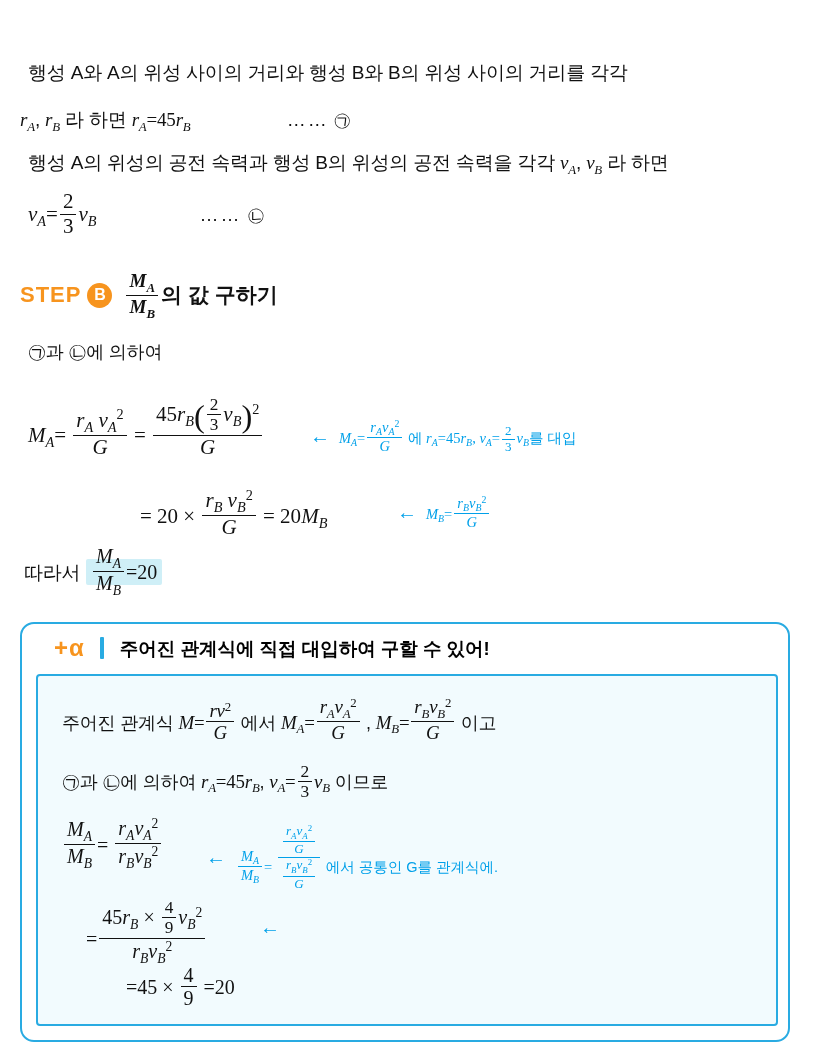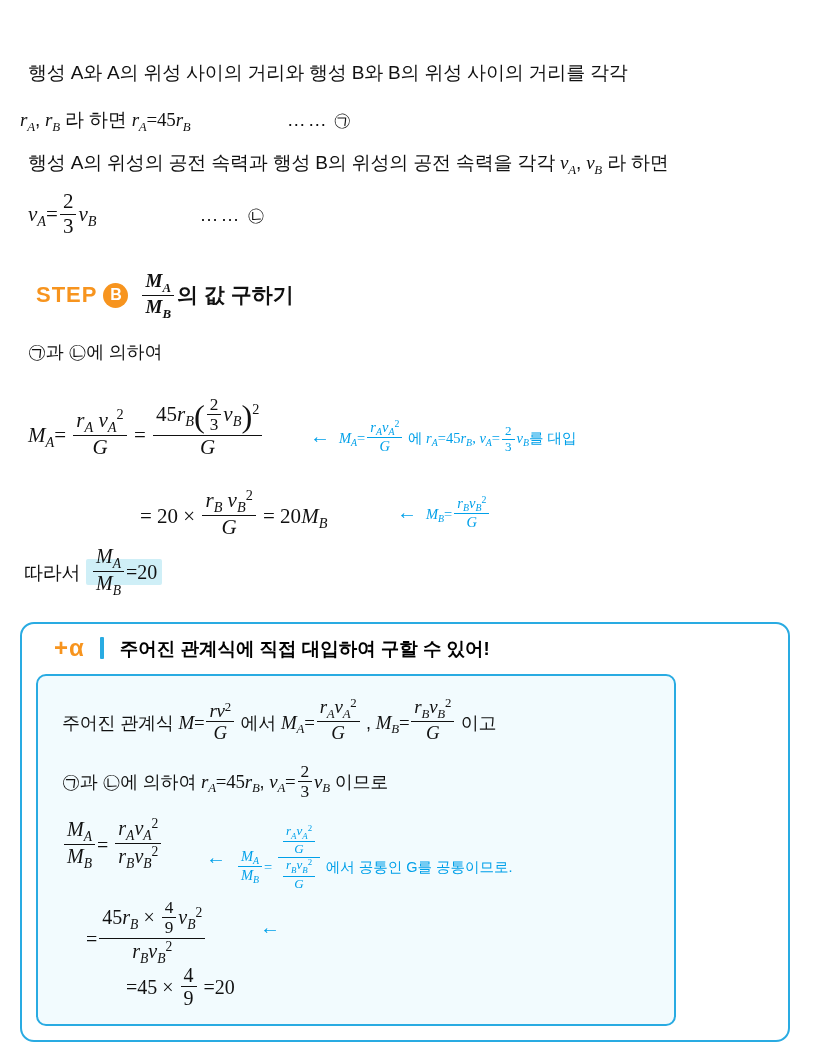--- a/index.html
+++ b/index.html
@@ -29,21 +29,21 @@
 
   .l1{left:28px;top:60px;}
   .l2{left:20px;top:107px;}
   .l3{left:28px;top:150px;}
   .l4{left:28px;top:190px;}
 
   .dots{letter-spacing:2px;}
   .circnum{font-size:17px;}
 
   
-  .step-wrap{position:absolute;left:36px;top:270px;display:flex;align-items:center;justify-content:center;}
+  .step-wrap{position:absolute;left:20px;top:270px;display:flex;align-items:center;justify-content:center;}
   .step-text{color:#F7941E;font-weight:bold;font-size:22px;letter-spacing:1px;font-family:"Liberation Sans", sans-serif;}
   .step-badge{
     display:inline-flex;align-items:center;justify-content:center;
     width:25px;height:25px;border-radius:50%;
     background:#F7941E;color:#fff;font-weight:bold;font-size:16px;margin-left:6px;
   }
   .step-title{margin-left:12px;font-size:21px;font-weight:bold;color:#111;display:flex;align-items:center;}
 
   
   .b1{left:28px;top:340px;font-size:18px;}
@@ -64,22 +64,22 @@
     border:2px solid #29ABE2;border-radius:14px;background:#ffffff;
     box-sizing:border-box;
   }
   .alpha-head{position:absolute;left:32px;top:10px;display:flex;align-items:center;}
   .plus{color:#F7941E;font-weight:bold;font-size:24px;}
   .alpha{color:#F7941E;font-weight:bold;font-size:24px;margin-left:1px;}
   .vbar{width:4px;height:22px;background:#29ABE2;margin:0 16px;border-radius:1px;}
   .alpha-title{color:#000000;font-weight:bold;font-size:18.5px;}
 
   .inner{
-    position:absolute;left:14px;top:50px;width:640px;height:352px;
-    border:2px solid #29ABE2;border-radius:10px;background:#F2FBFE;
+    position:absolute;left:14px;top:50px;width:742px;height:352px;
+    border:2px solid #29ABE2;border-radius:4px;background:#F2FBFE;
     box-sizing:border-box;
   }
   .i1{position:absolute;left:24px;top:20px;font-size:18px;white-space:nowrap;}
   .i2{position:absolute;left:24px;top:86px;font-size:18px;white-space:nowrap;}
   .i3{position:absolute;left:24px;top:140px;font-size:20px;}
   .i4{position:absolute;left:48px;top:222px;font-size:20px;}
   .i5{position:absolute;left:48px;top:288px;font-size:20px;margin-left:40px;}
   .in1{position:absolute;left:168px;top:148px;display:flex;align-items:center;gap:10px;}
   .in2{position:absolute;left:222px;top:240px;display:flex;align-items:center;gap:10px;}
 </style>
@@ -206,21 +206,21 @@
       <div class="i3 serif">
         <span class="frac ital"><span class="num">M<span class="sub">A</span></span><span class="den">M<span class="sub">B</span></span></span>=
         <span class="frac"><span class="num ital">r<span class="sub">A</span>v<span class="sub">A</span><span class="sup" style="font-style:normal">2</span></span><span class="den ital">r<span class="sub">B</span>v<span class="sub">B</span><span class="sup" style="font-style:normal">2</span></span></span>
       </div>
 
       <div class="in1">
         <span class="arrow">←</span>
         <span class="note serif">
           <span class="frac ital"><span class="num">M<span class="sub">A</span></span><span class="den">M<span class="sub">B</span></span></span>=
           <span class="frac"><span class="num"><span class="frac" style="font-size:0.9em"><span class="num ital">r<span class="sub">A</span>v<span class="sub">A</span><span class="sup" style="font-style:normal">2</span></span><span class="den ital">G</span></span></span><span class="den"><span class="frac" style="font-size:0.9em"><span class="num ital">r<span class="sub">B</span>v<span class="sub">B</span><span class="sup" style="font-style:normal">2</span></span><span class="den ital">G</span></span></span></span>
-          <span style="font-family:'Liberation Sans',sans-serif">에서 공통인 G를 공통이므로.</span>
+          <span style="font-family:'Liberation Sans',sans-serif">에서 공통인 G를 관계식에.</span>
         </span>
       </div>
 
       <div class="i4 serif">
         =<span class="frac"><span class="num">45<span class="ital">r<span class="sub">B</span></span> × <span class="frac" style="font-size:0.86em"><span class="num">4</span><span class="den">9</span></span><span class="ital">v<span class="sub">B</span></span><span class="sup" style="font-style:normal">2</span></span><span class="den ital">r<span class="sub">B</span>v<span class="sub">B</span><span class="sup" style="font-style:normal">2</span></span></span>
       </div>
 
       <div class="in2">
         <span class="arrow">←</span>
       </div>

